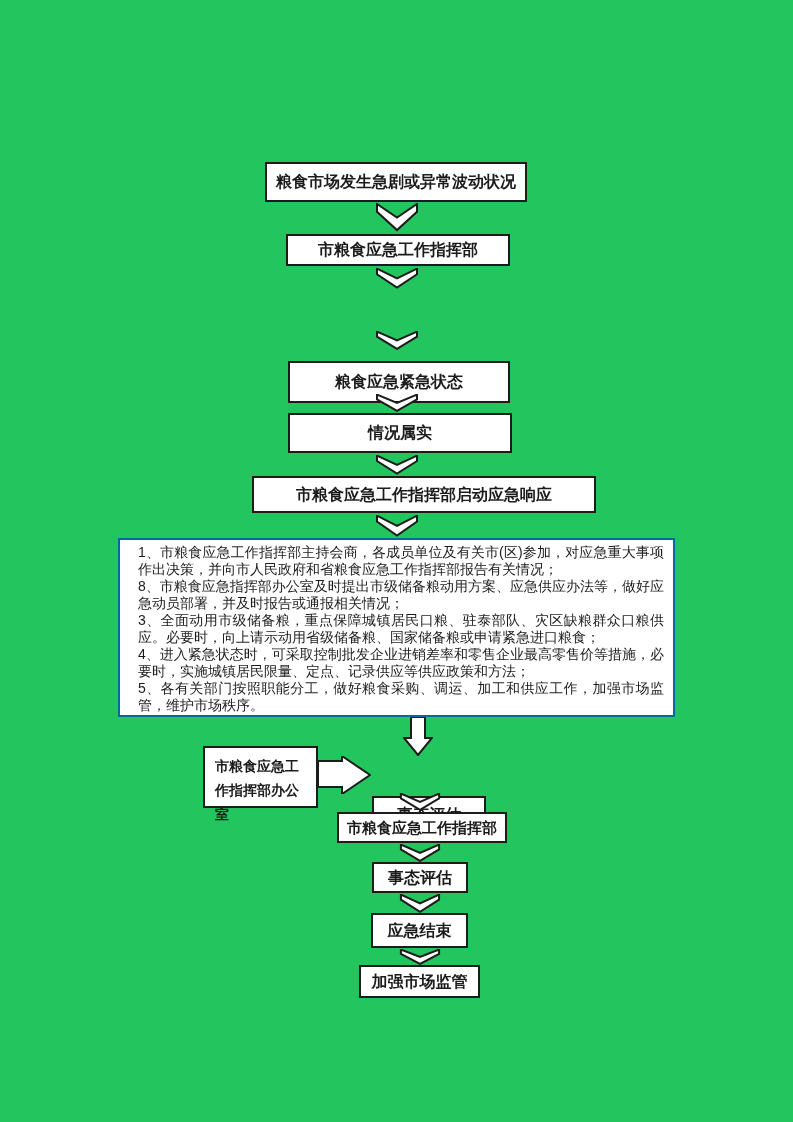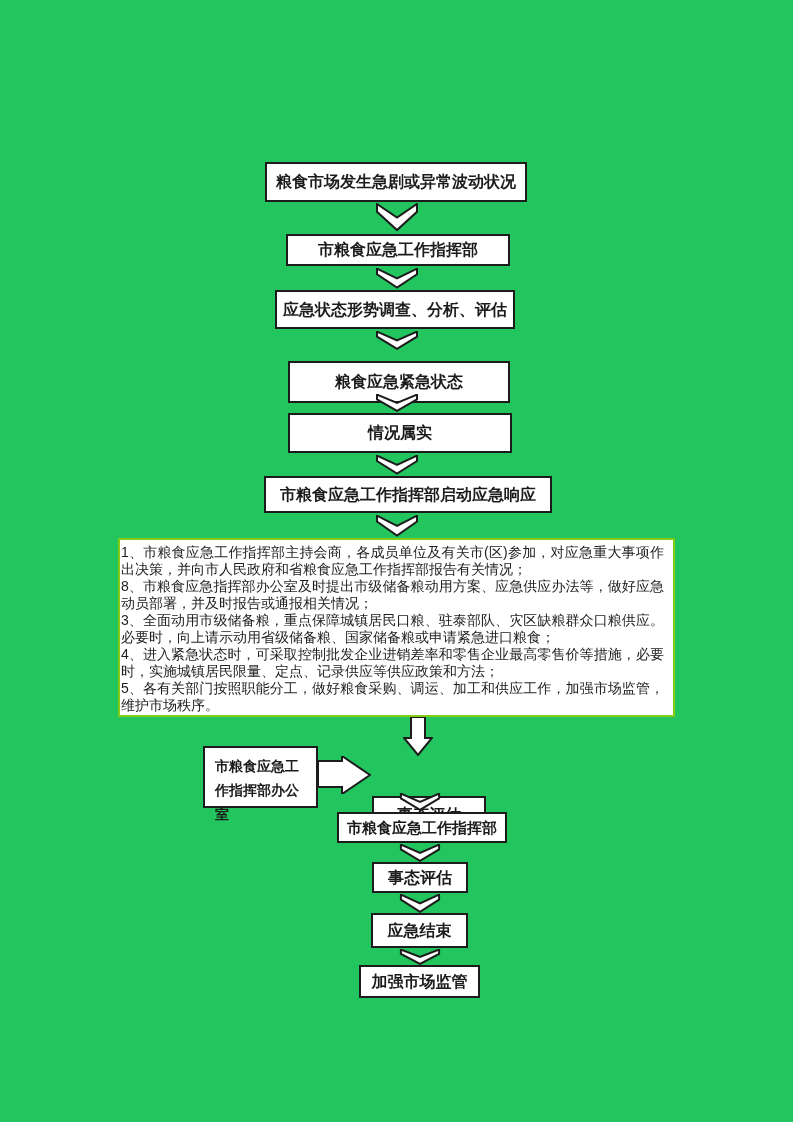--- a/index.html
+++ b/index.html
@@ -39,27 +39,27 @@
     color: #1c1c1c;
     font-size: 14px;
     font-weight: bold;
     line-height: 24px;
     padding: 6px 12px 0 10px;
     text-align: left;
   }
   .bigbox {
     position: absolute;
     box-sizing: border-box;
-    border: 2px solid #84cc16;
+    border: 2px solid #0369a1;
     background: #ffffff;
     color: #1c1c1c;
     font-size: 14px;
     font-weight: 400;
     line-height: 17px;
-    padding: 4px 9px 0 1px;
+    padding: 4px 9px 0 18px;
     text-align: justify;
   }
   .bigbox .measure-item { margin: 0; }
   .arrow { position: absolute; display: block; }
   .arrow polygon {
     fill: #ffffff;
     stroke: #1c1c1c;
     stroke-width: 2;
     stroke-linejoin: miter;
     vector-effect: non-scaling-stroke;
@@ -75,39 +75,38 @@
   <svg class="arrow" style="left:375px;top:203px;width:44px;height:29px" viewBox="0 0 44 30" preserveAspectRatio="none">
       <polygon points="2,1 22,15 42,1 42,9 22,28 2,9"></polygon>
     </svg>
 
   <div class="fbox" style="left:286px;top:234px;width:224px;height:32px">市粮食应急工作指挥部</div>
 
   <svg class="arrow" style="left:375px;top:268px;width:44px;height:21px" viewBox="0 0 44 30" preserveAspectRatio="none">
       <polygon points="2,1 22,15 42,1 42,9 22,28 2,9"></polygon>
     </svg>
 
-  <div class="fbox" style="left:275px;top:290px;width:240px;height:39px">应急状态形势调查、分析、评估</div>
 
   <svg class="arrow" style="left:375px;top:331px;width:44px;height:19px" viewBox="0 0 44 30" preserveAspectRatio="none">
       <polygon points="2,1 22,15 42,1 42,9 22,28 2,9"></polygon>
     </svg>
 
   <div class="fbox" style="left:288px;top:361px;width:222px;height:42px">粮食应急紧急状态</div>
 
   <svg class="arrow" style="left:375px;top:394px;width:44px;height:18px" viewBox="0 0 44 30" preserveAspectRatio="none">
       <polygon points="2,1 22,15 42,1 42,9 22,28 2,9"></polygon>
     </svg>
 
   <div class="fbox" style="left:288px;top:413px;width:224px;height:40px">情况属实</div>
 
   <svg class="arrow" style="left:375px;top:455px;width:44px;height:20px" viewBox="0 0 44 30" preserveAspectRatio="none">
       <polygon points="2,1 22,15 42,1 42,9 22,28 2,9"></polygon>
     </svg>
 
-  <div class="fbox" style="left:264px;top:476px;width:288px;height:37px">市粮食应急工作指挥部启动应急响应</div>
+  <div class="fbox" style="left:252px;top:476px;width:344px;height:37px">市粮食应急工作指挥部启动应急响应</div>
 
   <svg class="arrow" style="left:375px;top:515px;width:44px;height:22px" viewBox="0 0 44 30" preserveAspectRatio="none">
       <polygon points="2,1 22,15 42,1 42,9 22,28 2,9"></polygon>
     </svg>
 
   <div class="bigbox" style="left:118px;top:538px;width:557px;height:179px">
     <div class="measure-item">1、市粮食应急工作指挥部主持会商，各成员单位及有关市(区)参加，对应急重大事项作出决策，并向市人民政府和省粮食应急工作指挥部报告有关情况；</div>
     <div class="measure-item">8、市粮食应急指挥部办公室及时提出市级储备粮动用方案、应急供应办法等，做好应急动员部署，并及时报告或通报相关情况；</div>
     <div class="measure-item">3、全面动用市级储备粮，重点保障城镇居民口粮、驻泰部队、灾区缺粮群众口粮供应。必要时，向上请示动用省级储备粮、国家储备粮或申请紧急进口粮食；</div>
     <div class="measure-item">4、进入紧急状态时，可采取控制批发企业进销差率和零售企业最高零售价等措施，必要时，实施城镇居民限量、定点、记录供应等供应政策和方法；</div>

